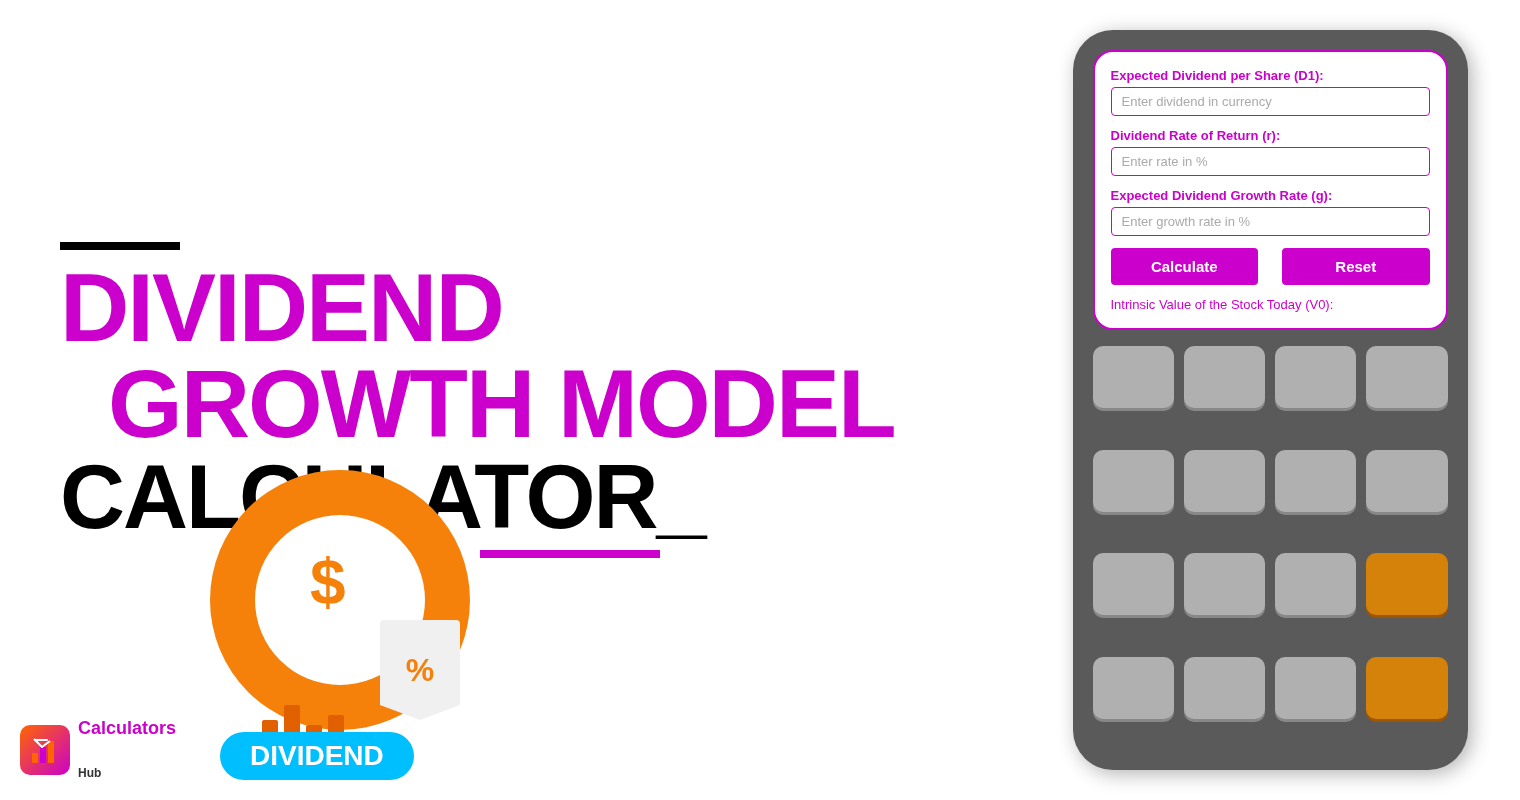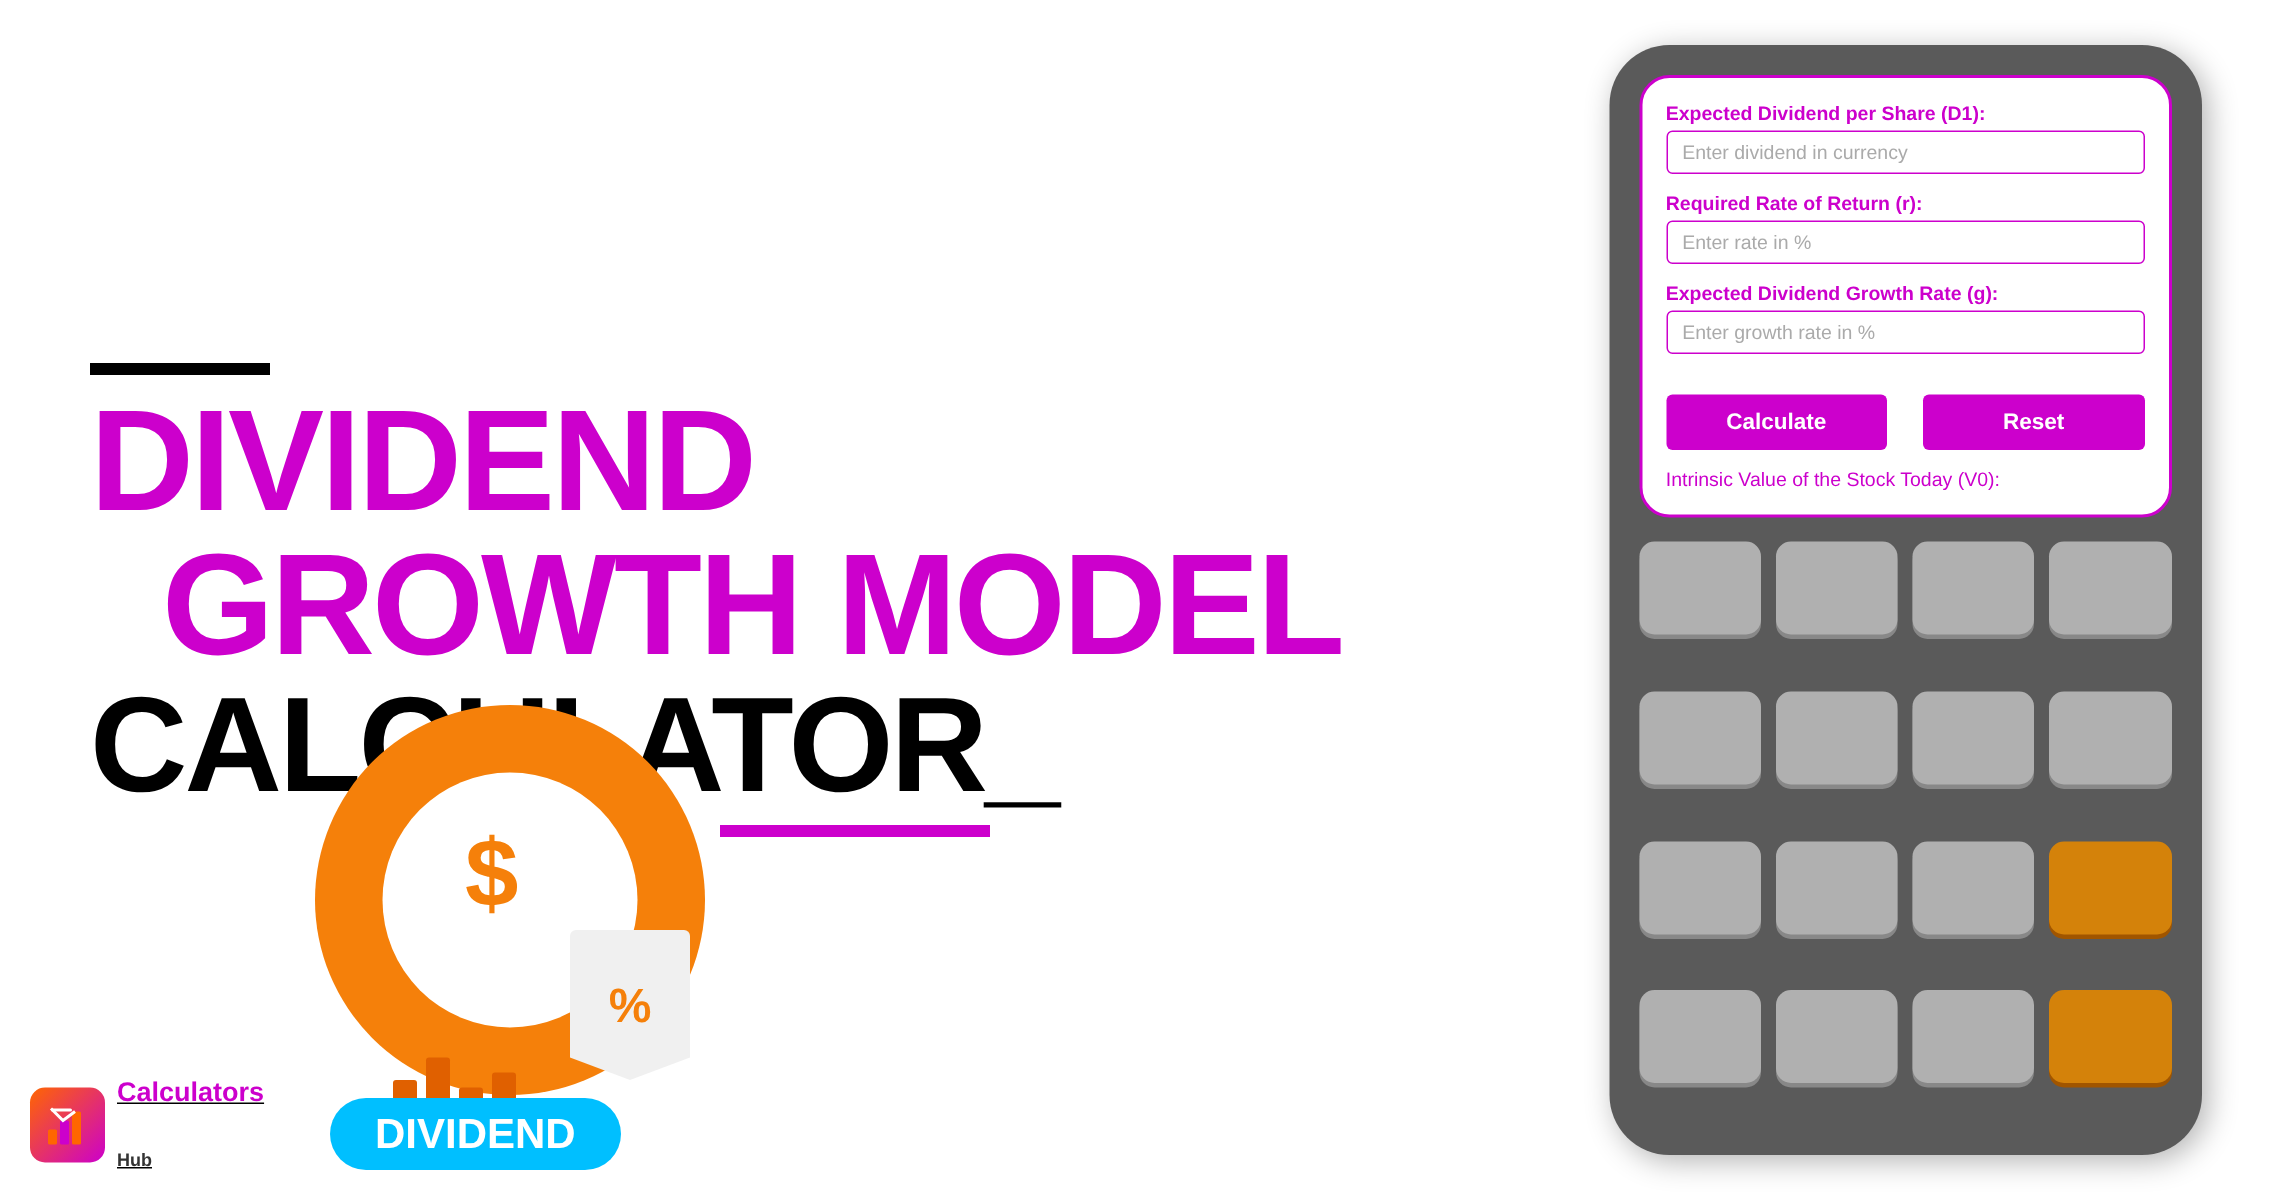--- a/index.html
+++ b/index.html
@@ -161,21 +161,20 @@
     }
 
     
     .logo {
       position: absolute;
       bottom: 20px;
       left: 20px;
       display: flex;
       align-items: center;
       gap: 8px;
-      text-decoration: underline;
     }
 
     .logo-icon {
       width: 50px;
       height: 50px;
       background: linear-gradient(135deg, #ff6600, #cc00cc);
       border-radius: 10px;
       display: flex;
       align-items: center;
       justify-content: center;
@@ -257,21 +256,20 @@
       background: #fff;
     }
 
     .field-input::placeholder {
       color: #aaa;
     }
 
     .button-row {
       display: flex;
       gap: 24px;
-      margin-top: 15px;
     }
 
     .calc-btn {
       flex: 1;
       padding: 10px;
       border: none;
       border-radius: 4px;
       font-size: 15px;
       font-weight: 600;
       cursor: pointer;
@@ -373,21 +371,21 @@
   <div class="calculator-body">
 
     <div class="calc-screen">
 
       <div class="field-group">
         <label class="field-label">Expected Dividend per Share (D1):</label>
         <input class="field-input" type="text" placeholder="Enter dividend in currency" style="">
       </div>
 
       <div class="field-group">
-        <label class="field-label">Required Rate of Return (r):</label>
+        <label class="field-label">Dividend Rate of Return (r):</label>
         <input class="field-input" type="text" placeholder="Enter rate in %" style="">
       </div>
 
       <div class="field-group">
         <label class="field-label">Expected Dividend Growth Rate (g):</label>
         <input class="field-input" type="text" placeholder="Enter growth rate in %" style="">
       </div>
 
       <div class="button-row">
         <button class="calc-btn btn-calculate">Calculate</button>

